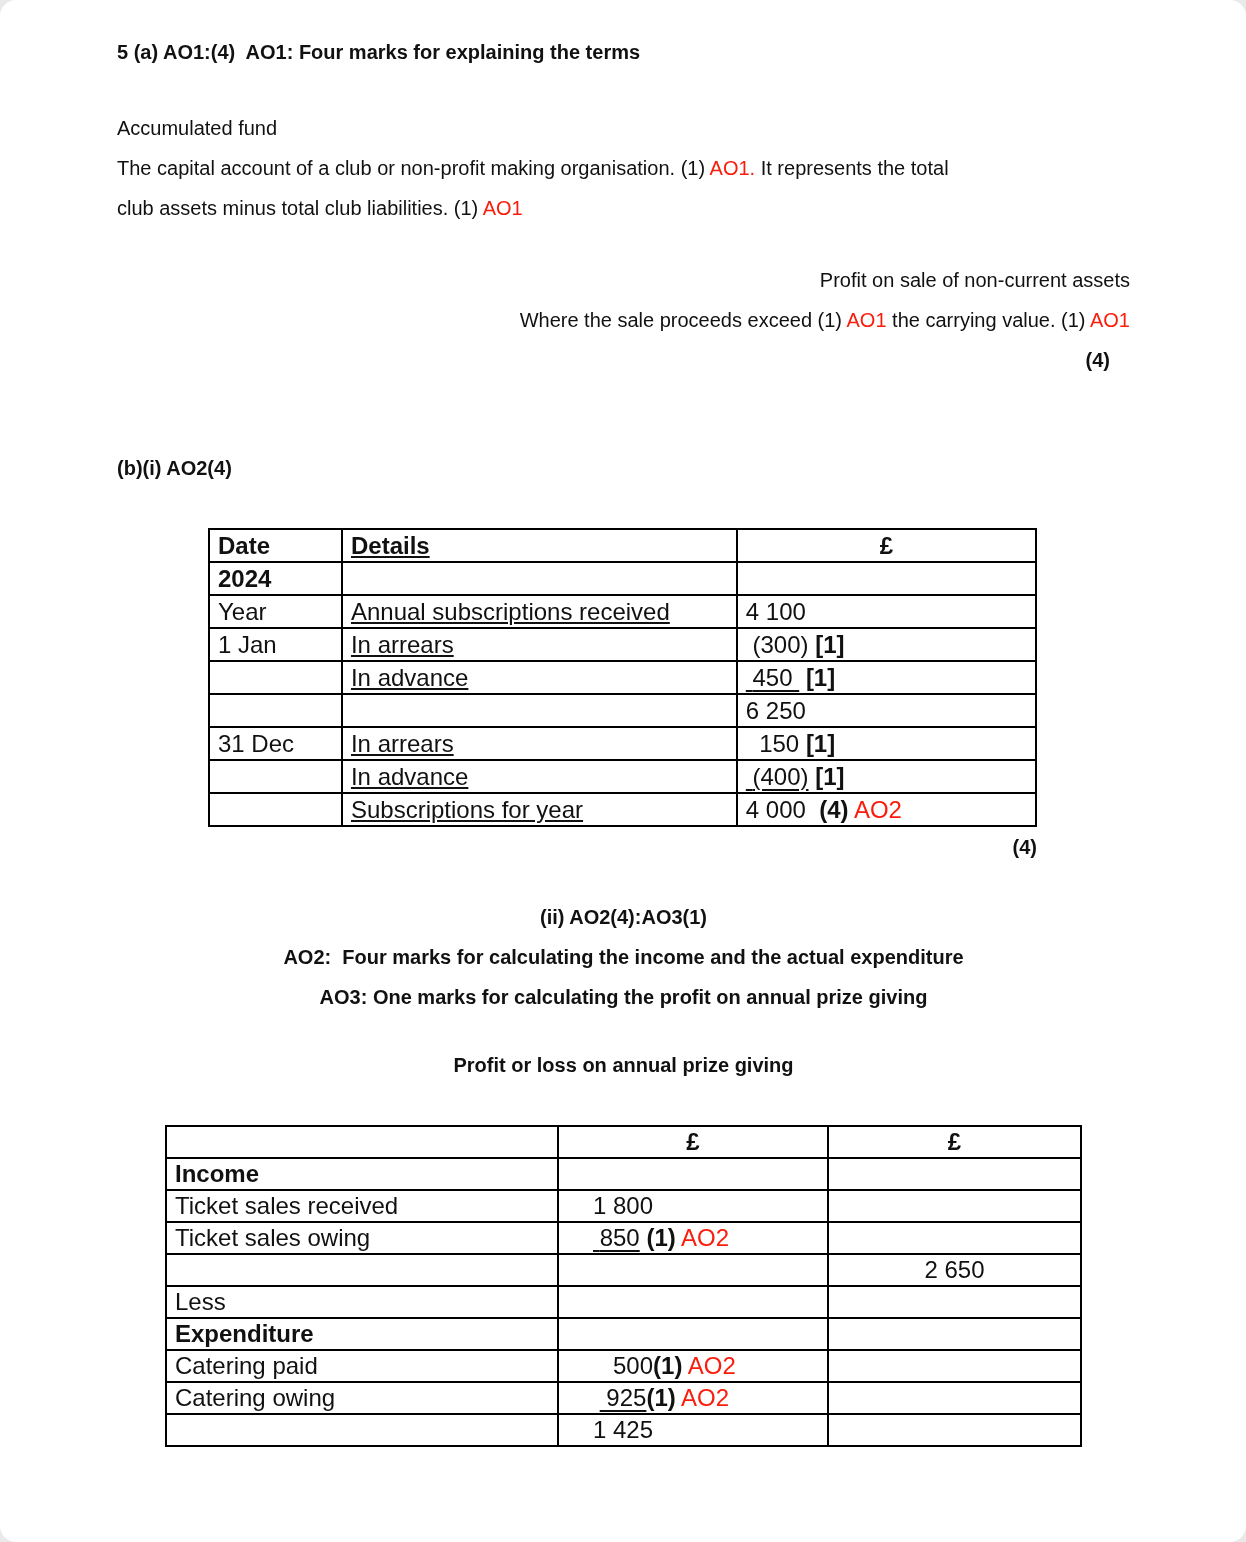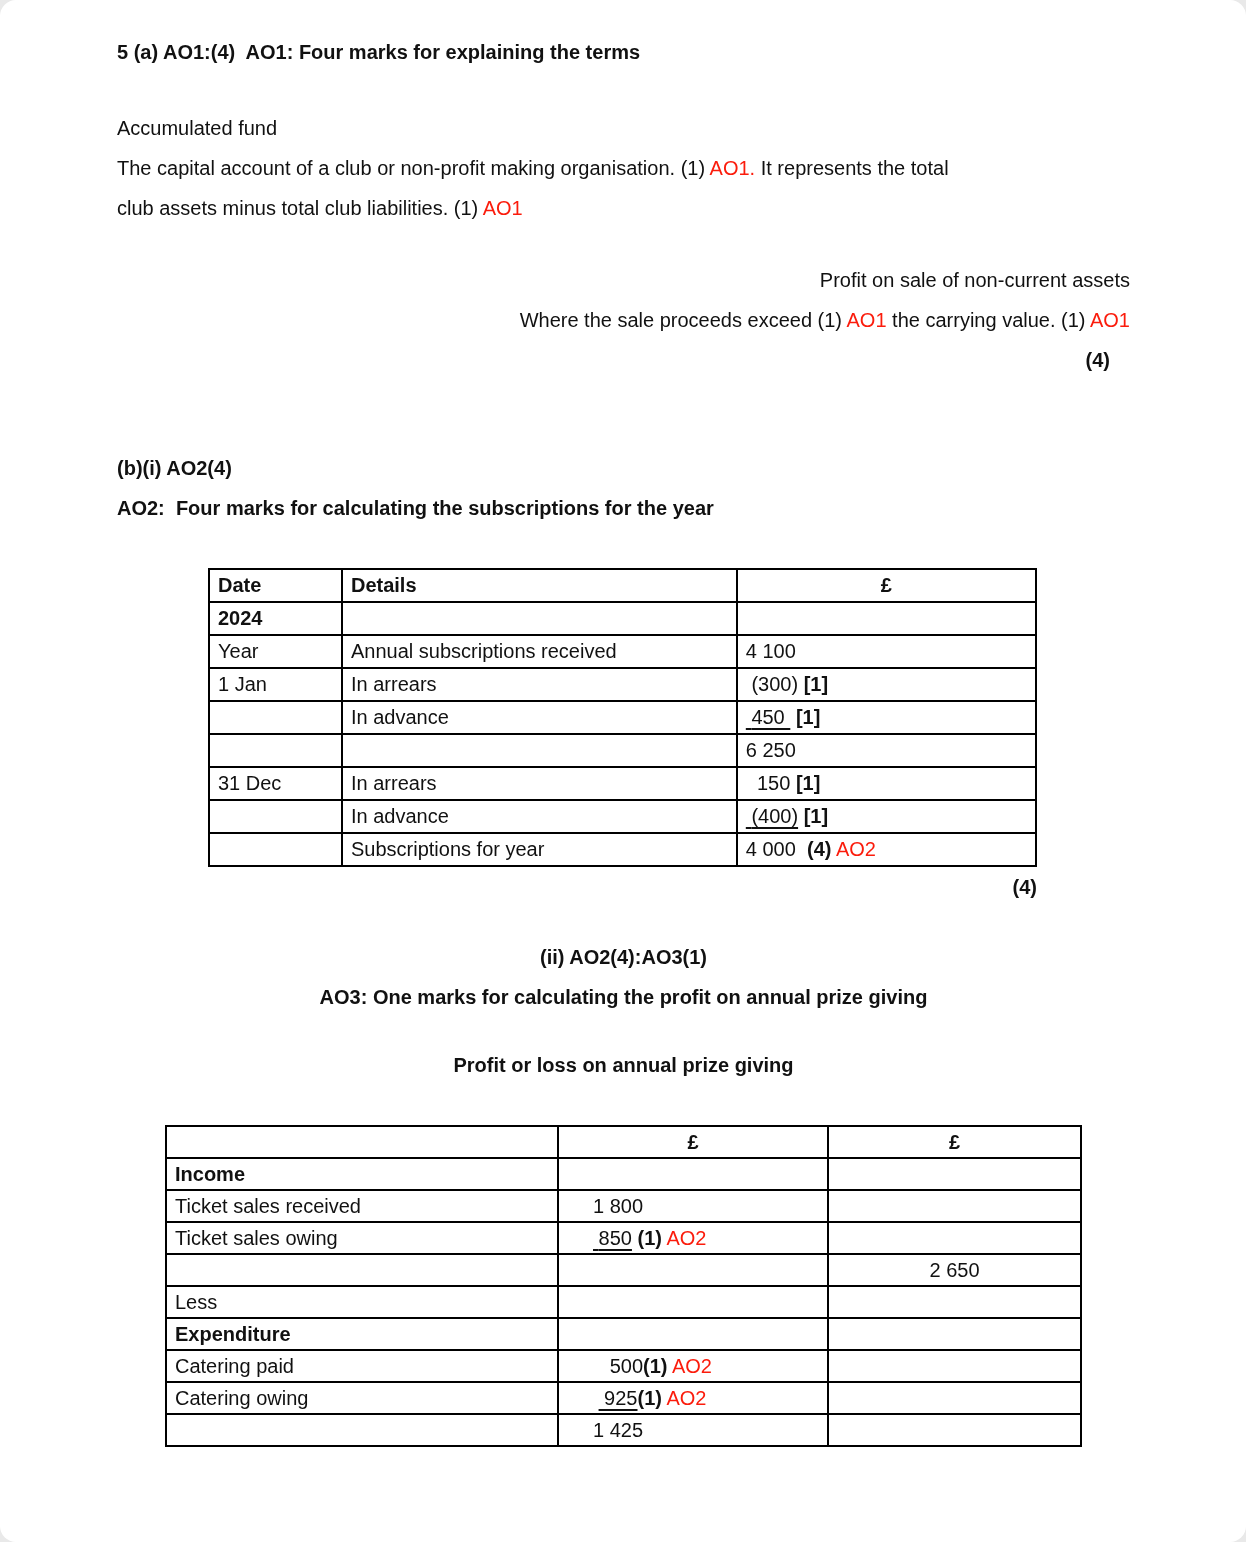--- a/index.html
+++ b/index.html
@@ -20,28 +20,28 @@
   .marks-a { margin-right:20px; }
   .marks-bi { margin-right:93px; }
   .block-bi { margin-top:68px; }
   .block-bii { margin-top:30px;text-align:center; }
   .table-title { margin-top:28px; text-align:center; font-weight:bold; line-height:40px; white-space:pre-wrap; }
 
   table { border-collapse:collapse; table-layout:fixed; }
   th, td {
     border:2px solid var(--border-color);
     white-space:pre-wrap; vertical-align:middle;
-    padding:0 8px; font-size:20px; overflow:hidden;
+    padding:0 8px; font-size:24px; overflow:hidden;
   }
   th { font-weight:bold; text-align:left; }
 
   .t1 { width:829px; margin:40px 0 0 91px; }
   .t1 th, .t1 td { height:33px; }
   .t1 .c0 { width:132px; }
-  .t1 .c1 { width:392px; }
+  .t1 .c1 { width:392px;text-decoration:underline; }
   .t1 .c2 { width:297px; }
   .t1 th.c2 { text-align:center; }
 
   .t2 { width:903px; margin:40px 0 0 48px; }
   .t2 th, .t2 td { height:32px; }
   .t2 .c0 { width:392px; }
   .t2 .c1 { width:270px; }
   .t2 .c2 { width:253px; }
   .t2 th.c1, .t2 th.c2 { text-align:center; }
   .t2 td.c1 { padding-left:34px; }
@@ -67,21 +67,20 @@
 
     <div class="block-term2">
       <div class="line">Profit on sale of non-current assets</div>
       <div class="line"><span>Where the sale proceeds exceed (1) </span><span class="r">AO1</span><span> the carrying value. (1) </span><span class="r">AO1</span></div>
     </div>
 
     <div class="marks marks-a">(4)</div>
 
     <div class="block-bi">
       <div class="line bold">(b)(i) AO2(4)</div>
-      <div class="line bold">AO2:  Four marks for calculating the subscriptions for the year</div>
     </div>
 
     <table class="t1">
       <colgroup>
           <col class="c0">
           <col class="c1">
           <col class="c2">
         </colgroup>
       <thead>
         <tr>
@@ -131,20 +130,21 @@
             <td class="c1"><span>Subscriptions for year</span></td>
             <td class="c2"><span>4 000  </span><span class="b">(4)</span><span> </span><span class="r">AO2</span></td>
           </tr>
         </tbody>
     </table>
 
     <div class="marks marks-bi">(4)</div>
 
     <div class="block-bii">
       <div class="line bold">(ii) AO2(4):AO3(1)</div>
+      <div class="line bold">AO2:  Four marks for calculating the income and the actual expenditure</div>
       <div class="line bold">AO3: One marks for calculating the profit on annual prize giving</div>
     </div>
 
     <div class="table-title">Profit or loss on annual prize giving</div>
 
     <table class="t2">
       <colgroup>
           <col class="c0">
           <col class="c1">
           <col class="c2">

